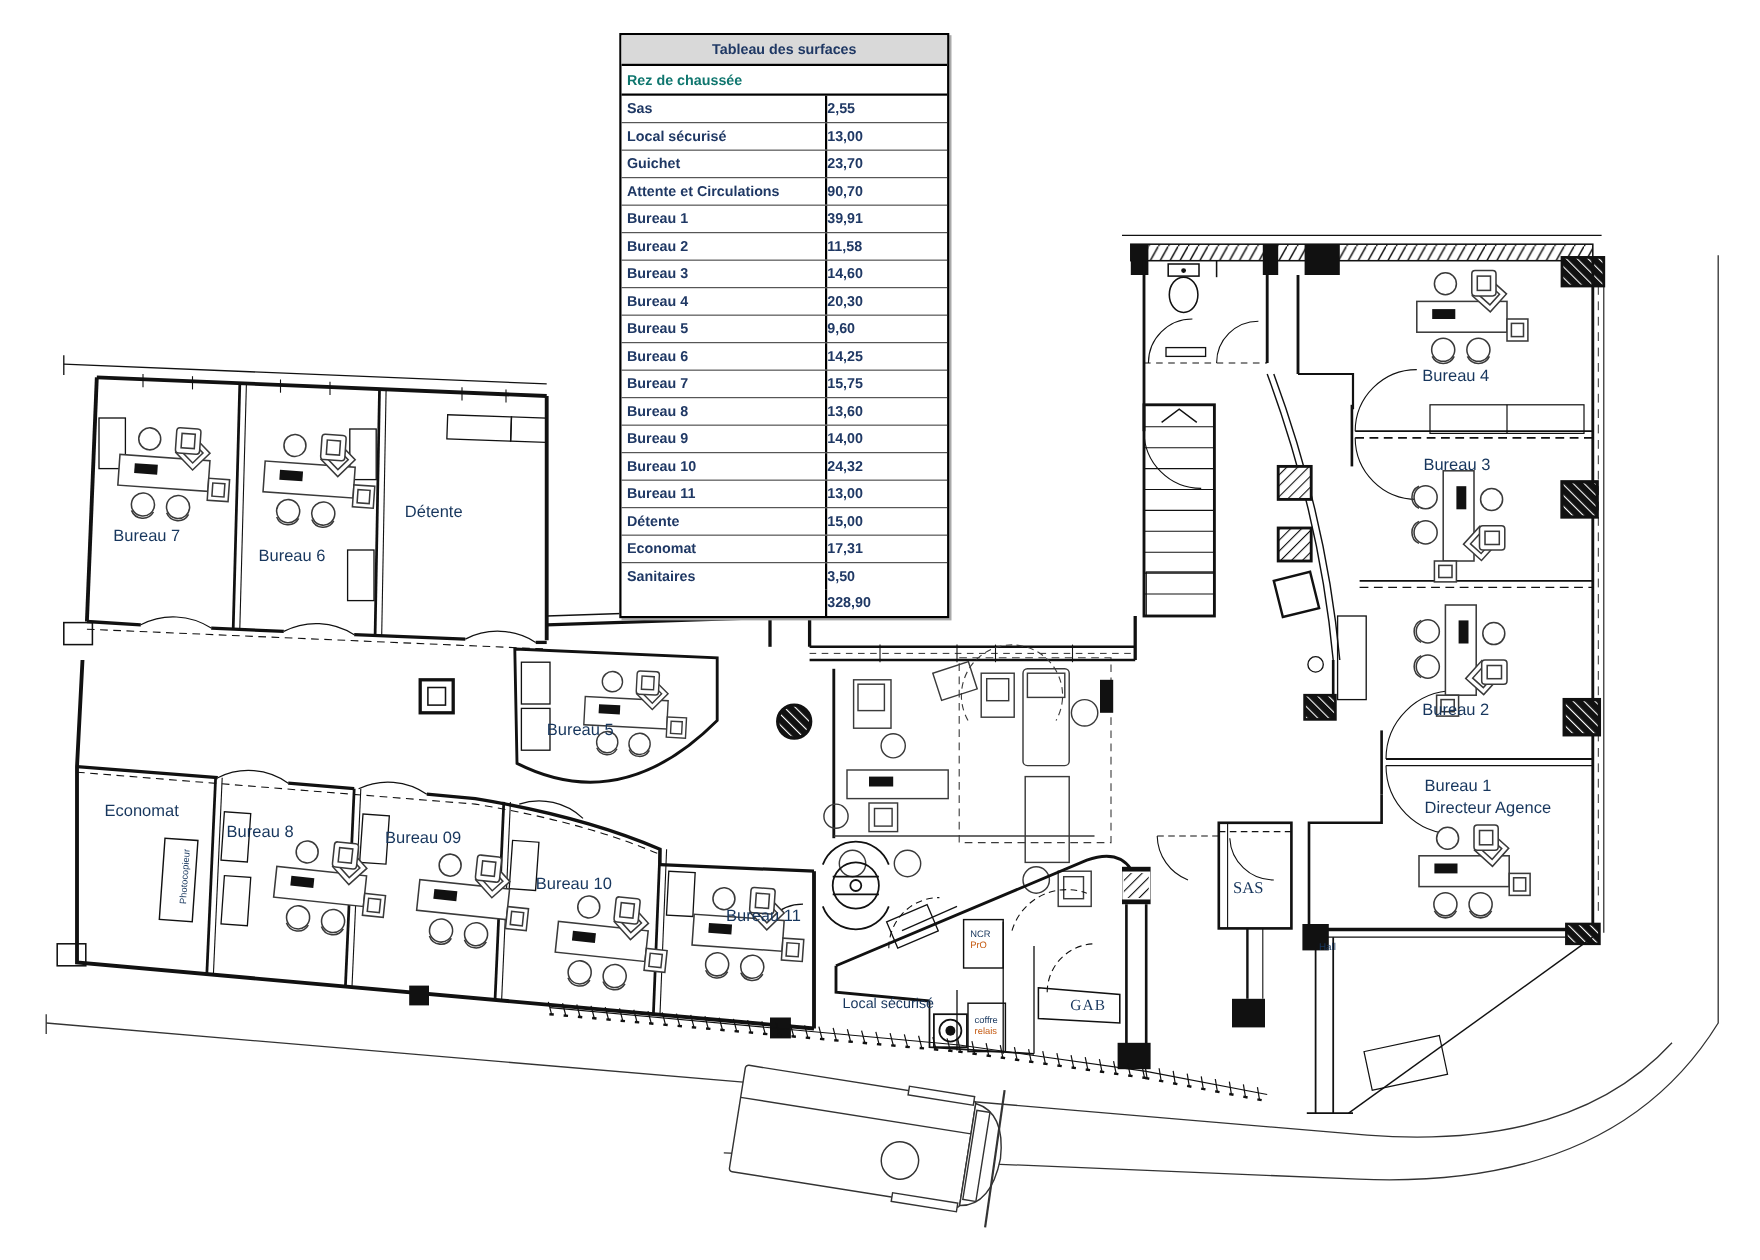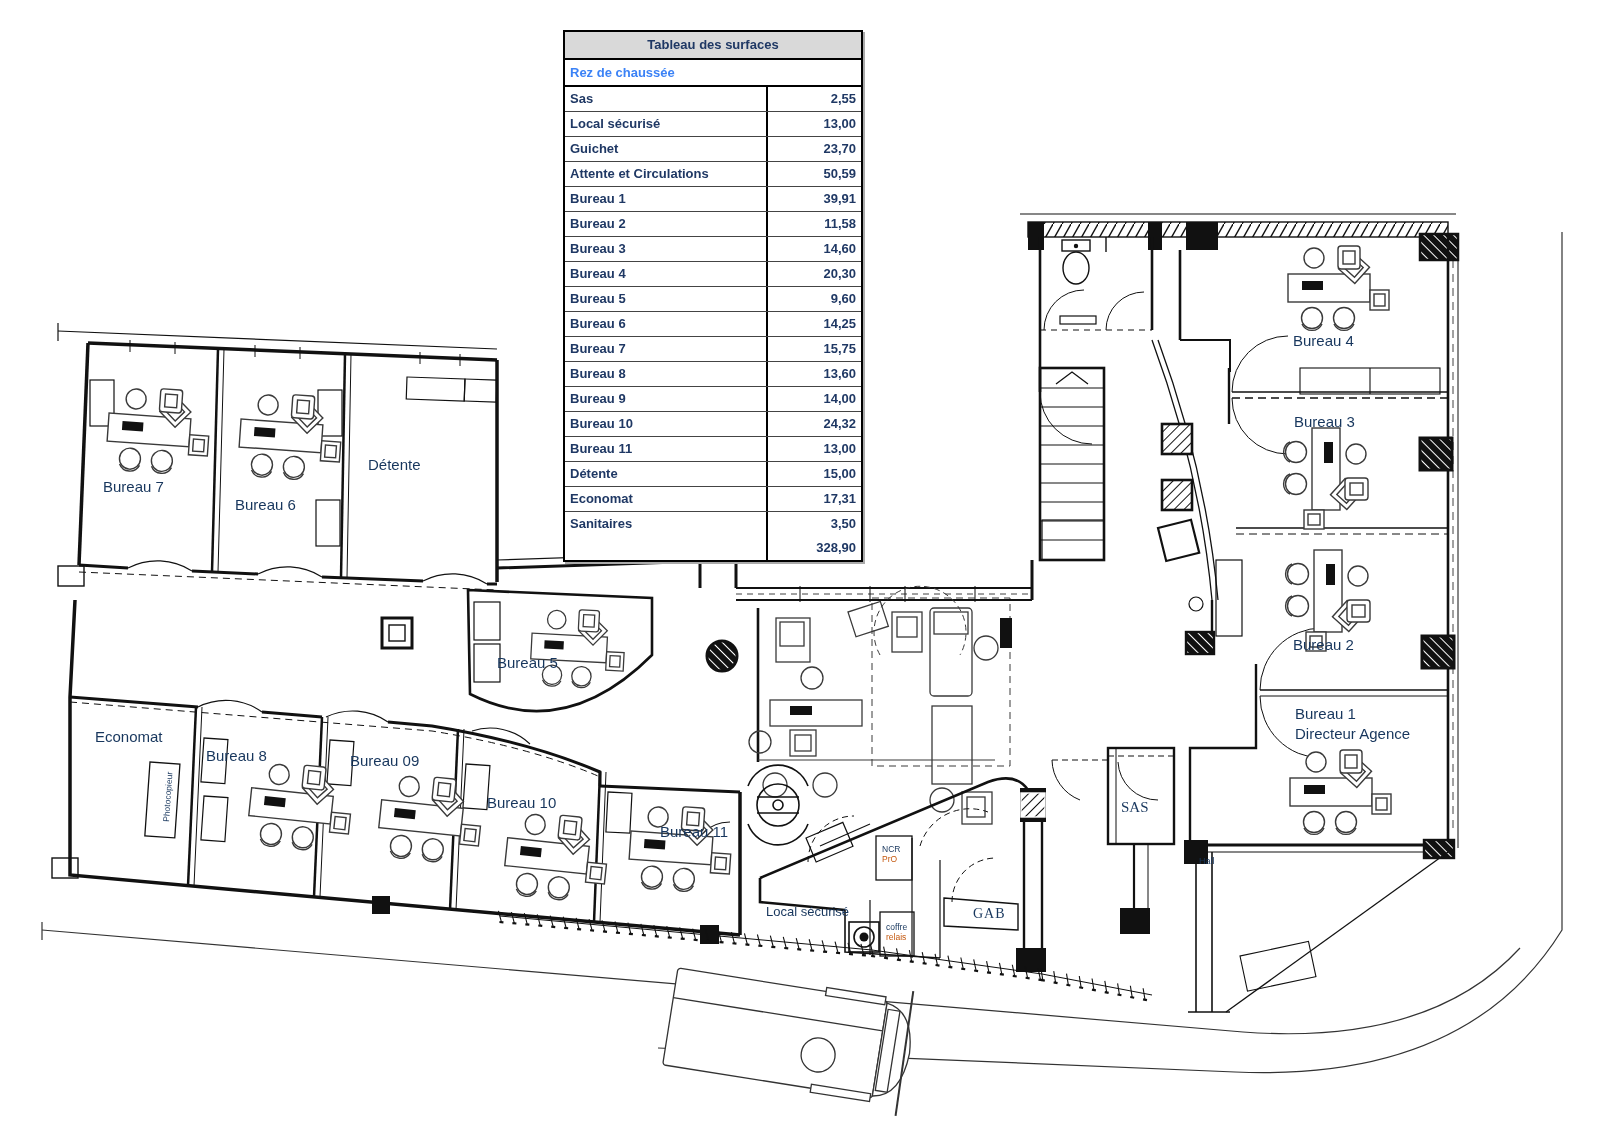--- a/index.html
+++ b/index.html
@@ -5,26 +5,26 @@
   html,body{margin:0;padding:0;background:#fff;}
   #stage{position:relative;width:1600px;height:1145px;background:#fff;overflow:hidden;
          font-family:"Liberation Sans",sans-serif;}
   svg{position:absolute;left:0;top:0;}
   
   #surface-table{position:absolute;left:563px;top:30px;width:296px;
       border:2px solid #000;background:#fff;font-size:13px;font-weight:700;
       color:#1F3864;box-shadow:2px 2px 0 #aaa;}
   #surface-table .ttl{height:26px;line-height:26px;text-align:center;background:#D9D9D9;
       border-bottom:2px solid #000;color:#1F3864;}
-  #surface-table .sect{height:25px;line-height:25px;padding-left:5px;color:#3b82f6;
+  #surface-table .sect{height:25px;line-height:25px;padding-left:5px;color:#0f766e;
       border-bottom:2px solid #000;}
   #surface-table .srow{display:flex;height:24px;line-height:24px;border-bottom:1px solid #444;}
   #surface-table .srow:last-child{border-bottom:none;}
   #surface-table .lbl{flex:1;padding-left:5px;white-space:nowrap;overflow:hidden;}
-  #surface-table .val{width:88px;text-align:right;padding-right:5px;border-left:2px solid #000;}
+  #surface-table .val{width:88px;padding-right:21px;border-left:2px solid #000;}
   
   text{font-family:"Liberation Sans",sans-serif;fill:#17365D;}
   .rm{font-size:15px;}
   .serif{font-family:"Liberation Serif",serif;}
   .tiny{font-size:8.5px;}
   .orange{fill:#C55A11;}
 </style>
 </head>
 <body>
 
@@ -525,21 +525,21 @@
         <div class="srow">
           <span class="lbl">Local sécurisé</span>
           <span class="val">13,00</span>
         </div>
         <div class="srow">
           <span class="lbl">Guichet</span>
           <span class="val">23,70</span>
         </div>
         <div class="srow">
           <span class="lbl">Attente et Circulations</span>
-          <span class="val">50,59</span>
+          <span class="val">90,70</span>
         </div>
         <div class="srow">
           <span class="lbl">Bureau 1</span>
           <span class="val">39,91</span>
         </div>
         <div class="srow">
           <span class="lbl">Bureau 2</span>
           <span class="val">11,58</span>
         </div>
         <div class="srow">

